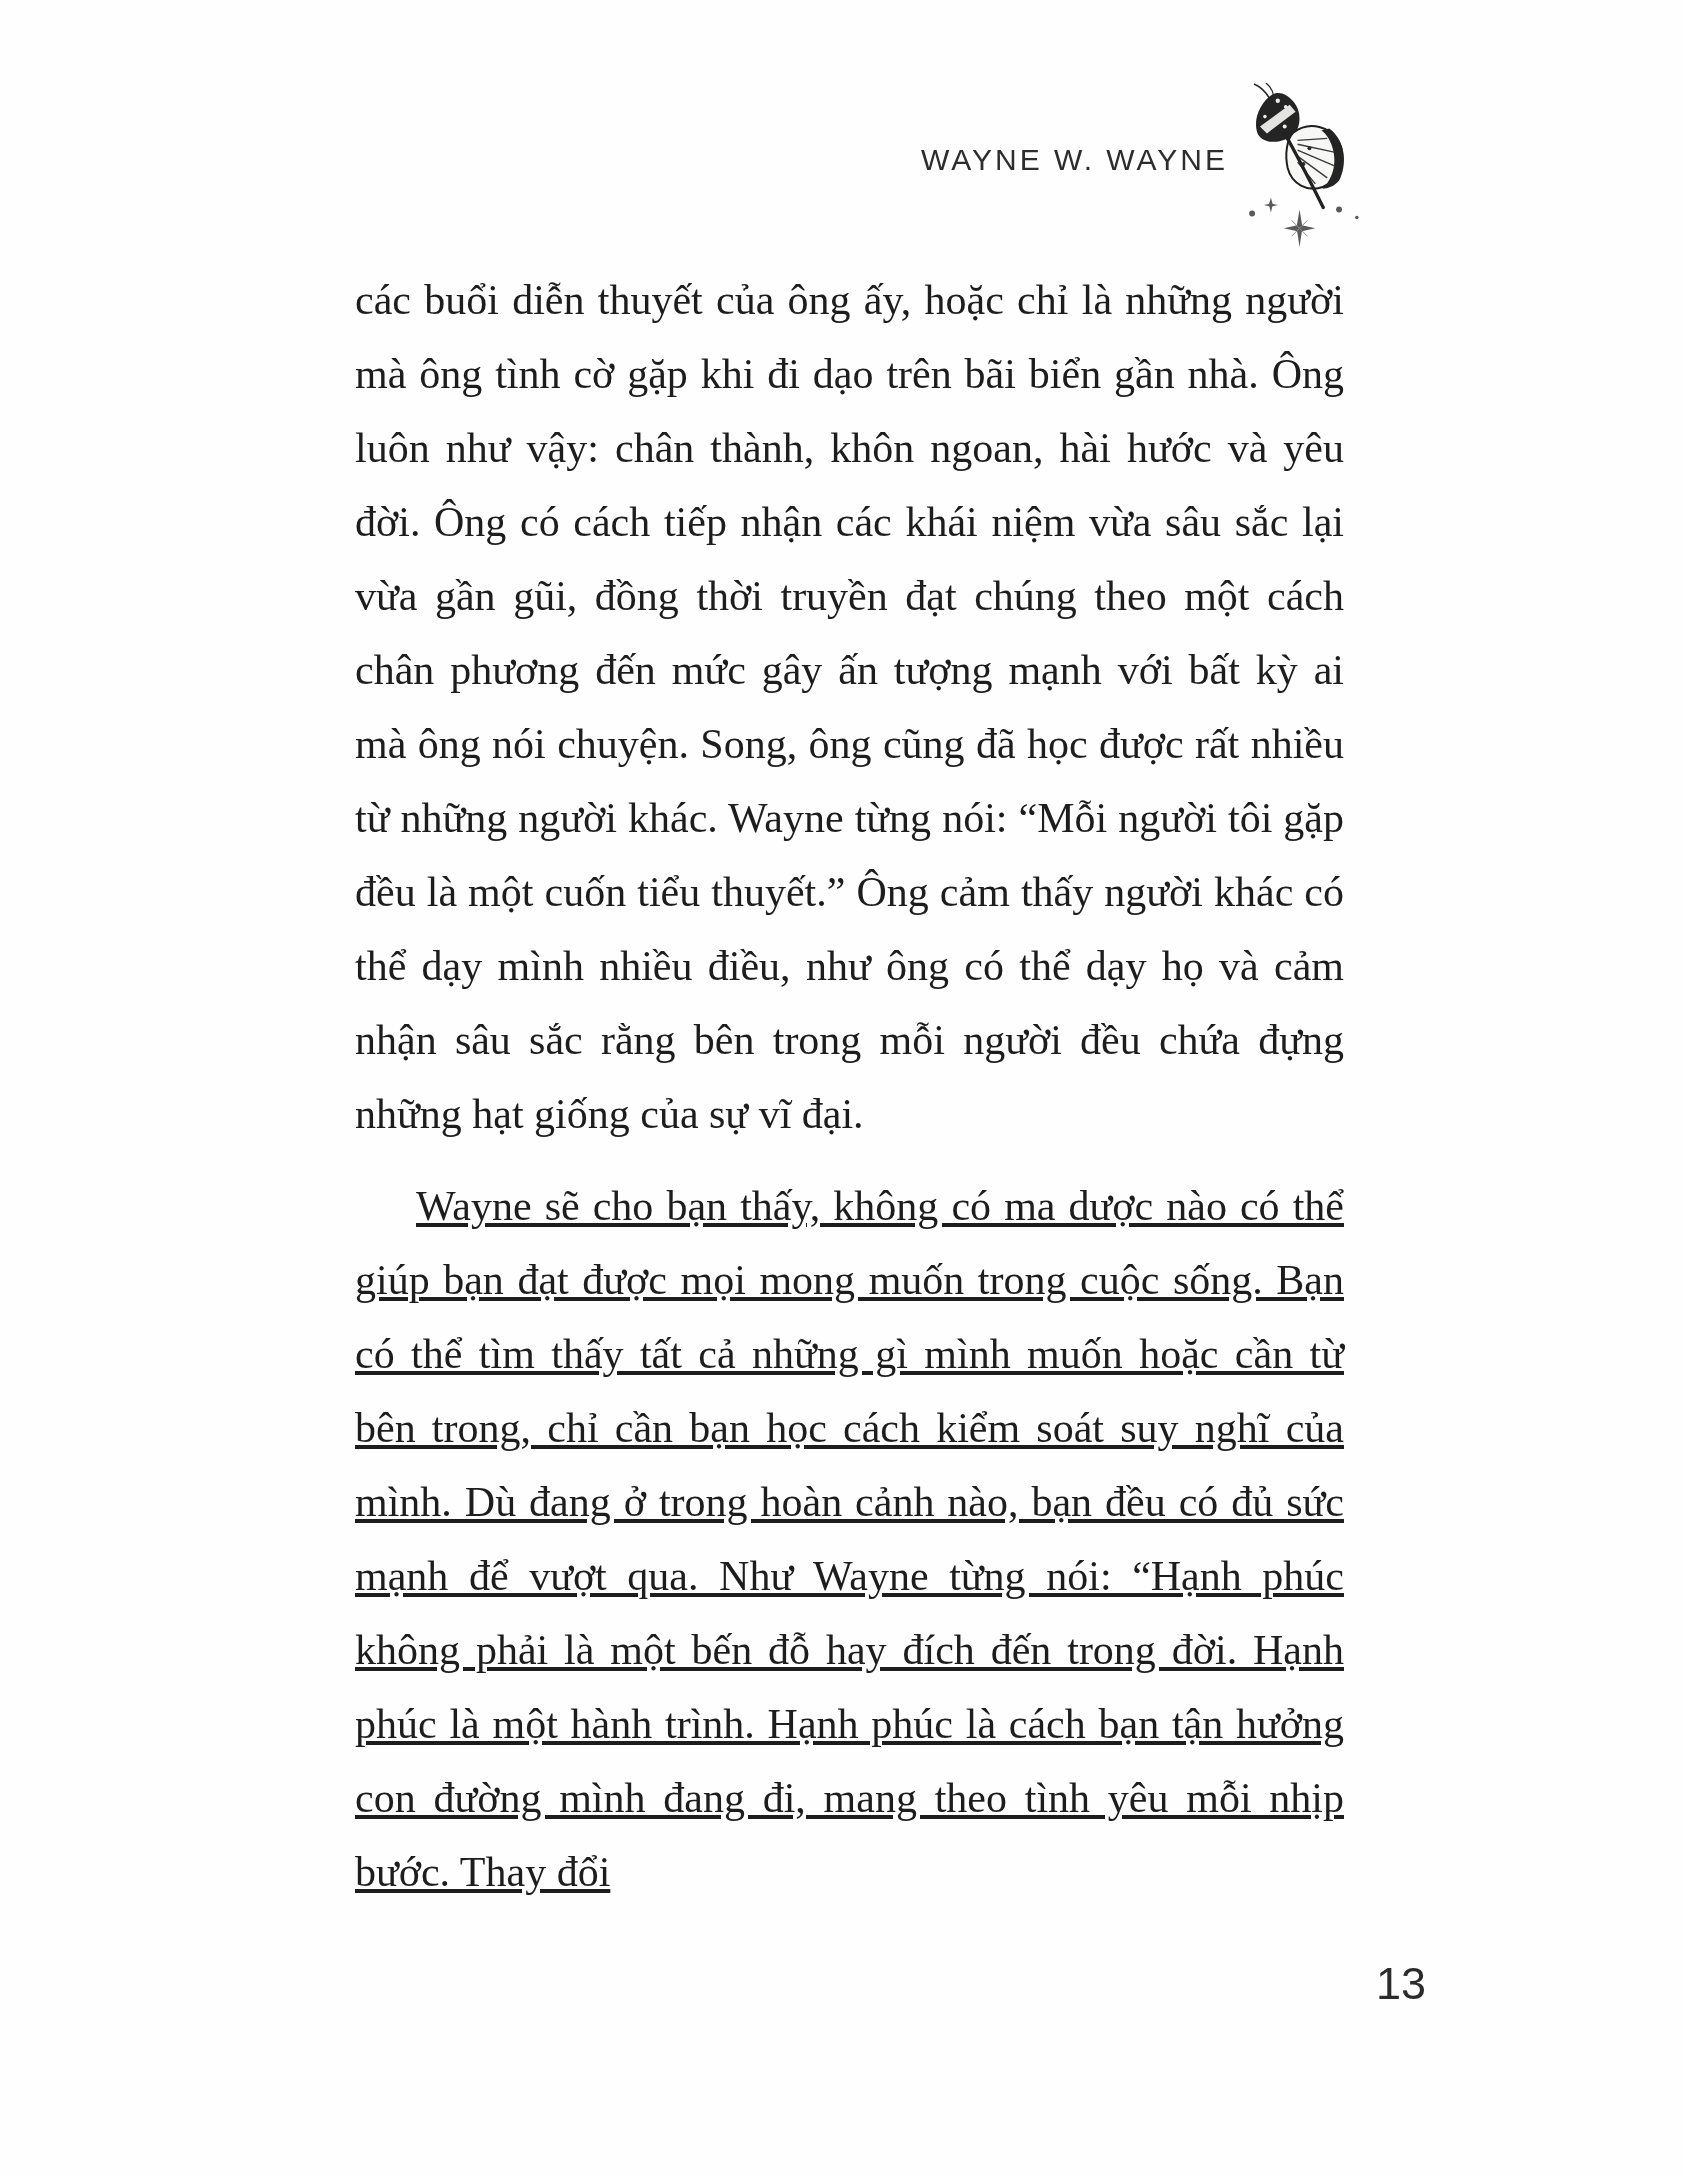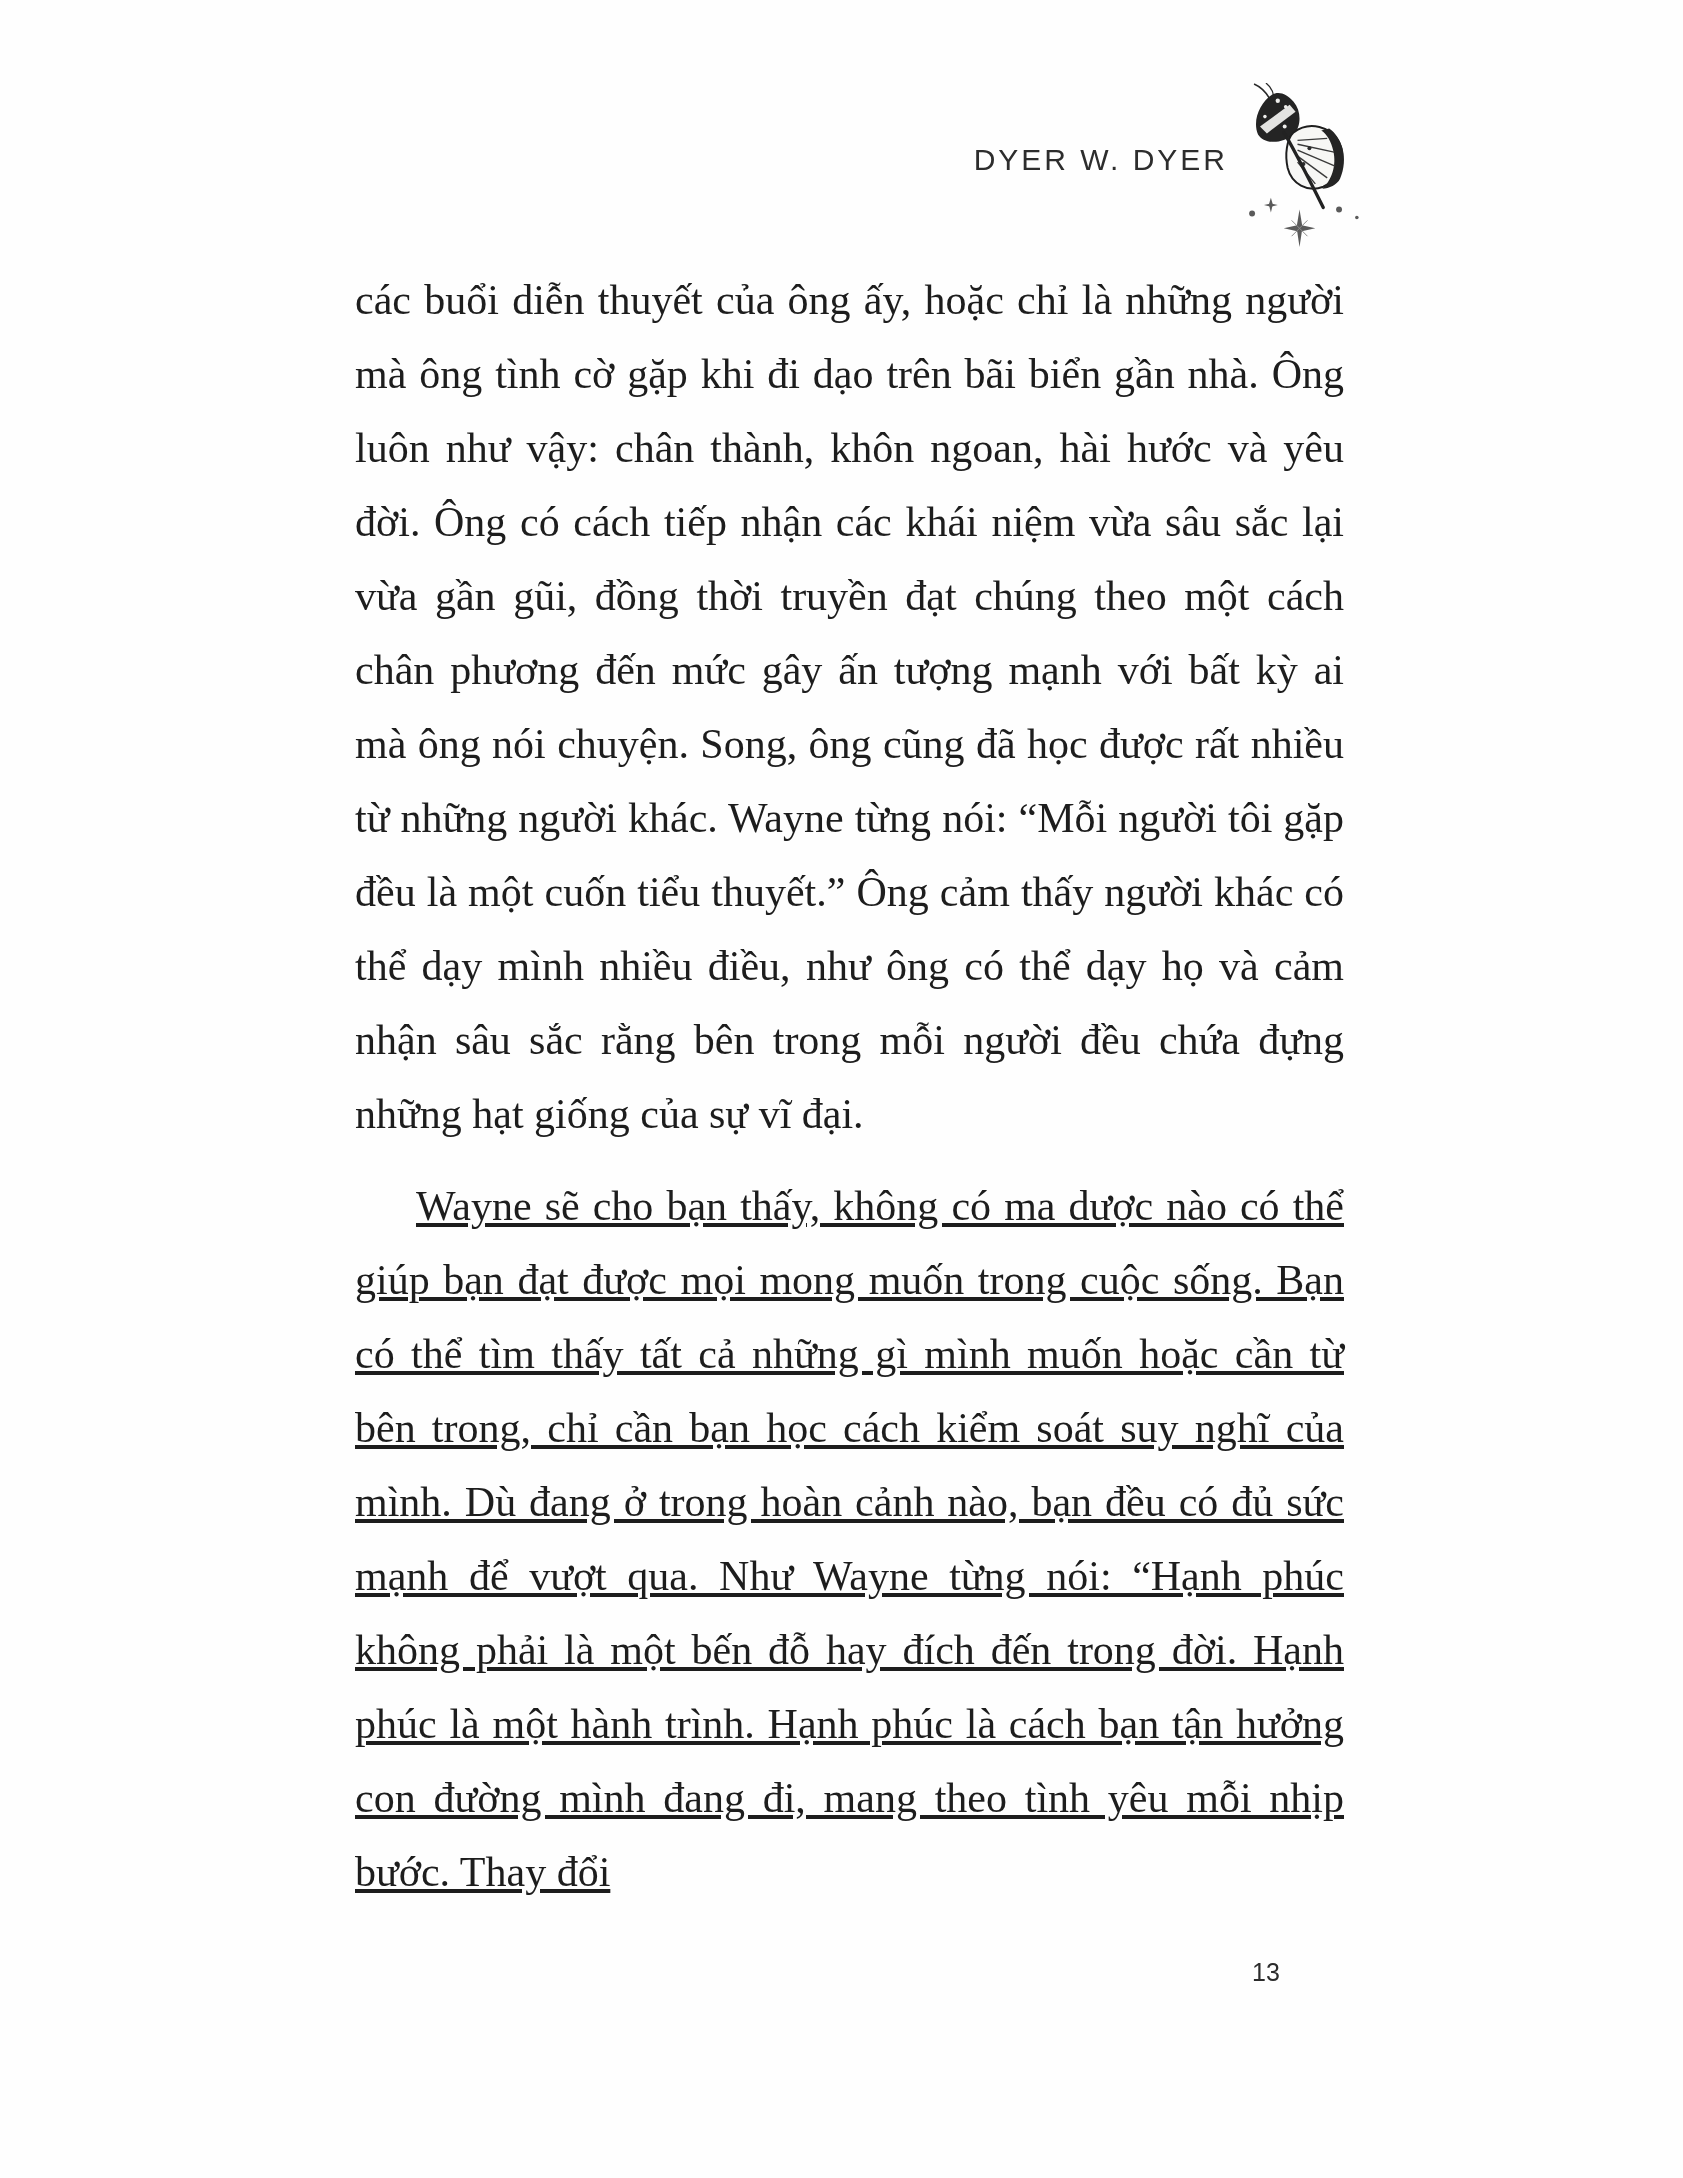--- a/index.html
+++ b/index.html
@@ -57,33 +57,33 @@
     margin-top: 18px;
     text-decoration: underline;
   }
   .para-indented {
     text-indent: 61px;
   }
 
   
   .page-number {
     position: absolute;
-    left: 1252px;
+    left: 1376px;
     top: 1958px;
     font-family: "Liberation Sans", sans-serif;
-    font-size: 25px;
+    font-size: 45px;
     color: #2b2b2b;
   }
 </style>
 </head>
 <body>
 
 <div class="page">
 
-  <div class="running-head">DYER W. DYER</div>
+  <div class="running-head">WAYNE W. WAYNE</div>
 
   <div class="butterfly-wrap">
     <svg viewBox="0 0 124 172" width="123" height="170" xmlns="http://www.w3.org/2000/svg">
 
       <path d="M30,16 C26,9 21,4 14,1" fill="none" stroke="#2a2a2a" stroke-width="1.6"></path>
       <path d="M34,14 C33,7 30,3 26,0" fill="none" stroke="#2a2a2a" stroke-width="1.2"></path>
 
       <path d="M32,12 C20,20 12,38 18,52 C24,62 42,62 54,52 C62,44 62,28 54,19 C47,11 39,8 32,12 Z" fill="#242424"></path>
 
       <path d="M20,44 L50,22 L56,29 L27,51 Z" fill="#f4f4f2" opacity="0.92"></path>

